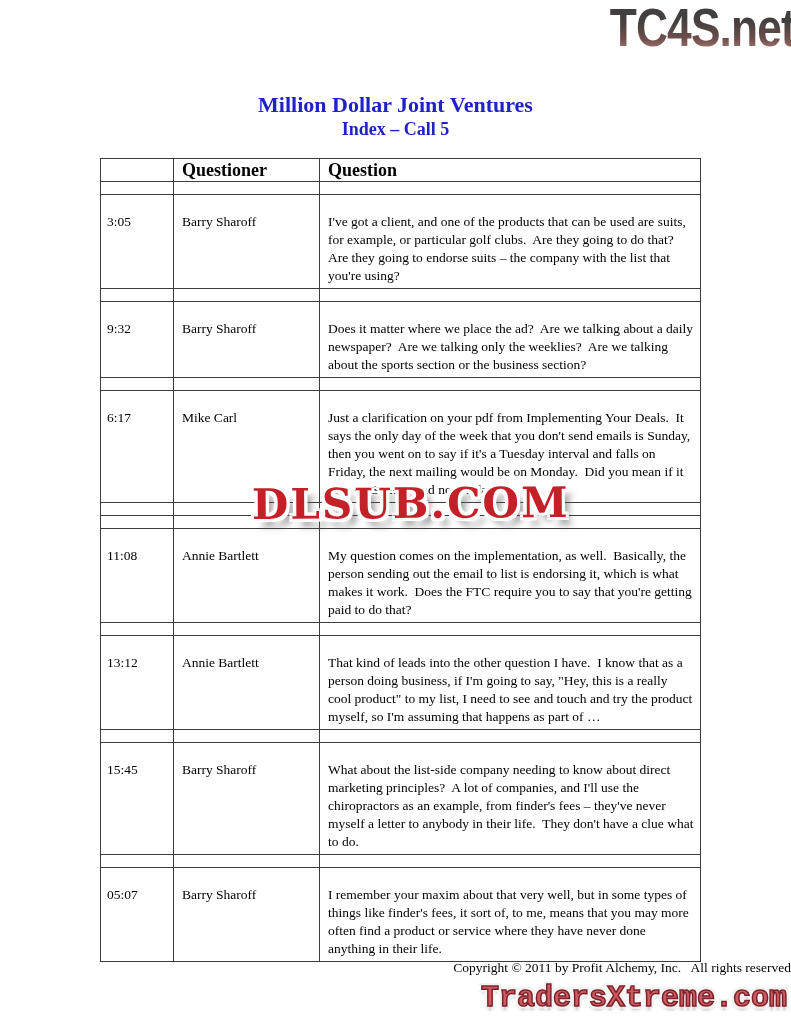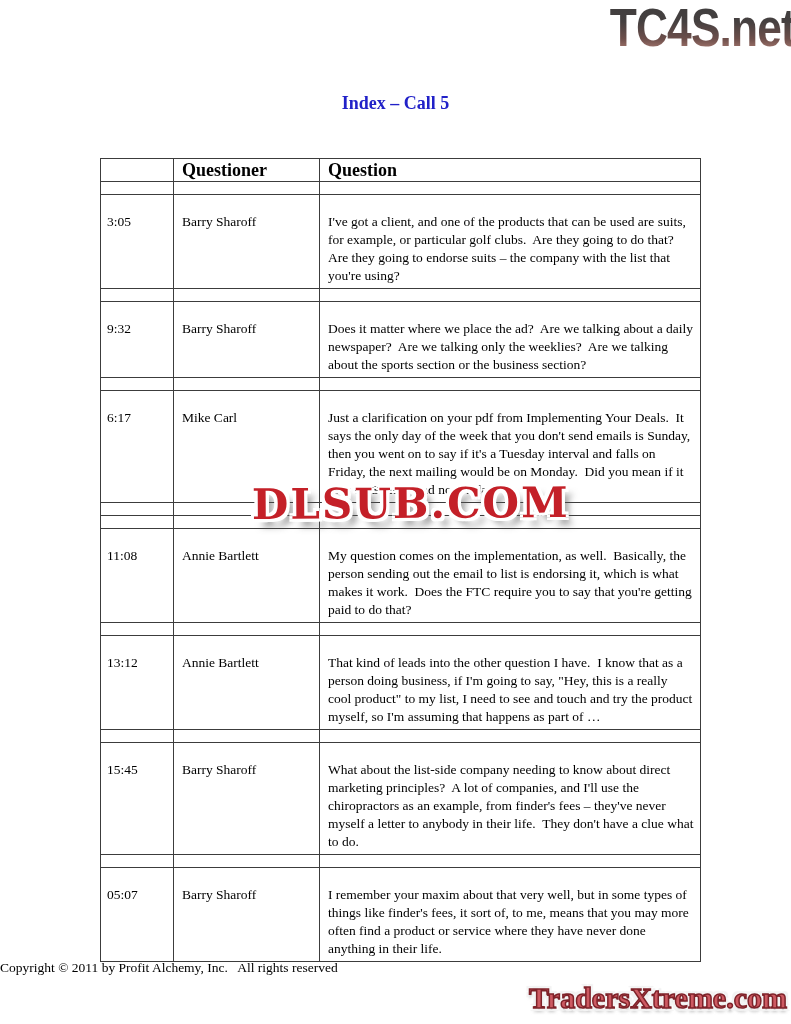--- a/index.html
+++ b/index.html
@@ -90,45 +90,46 @@
       -3px 0 0 #fff, 3px 0 0 #fff, 0 -3px 0 #fff, 0 3px 0 #fff,
       7px 8px 6px rgba(90,90,90,.55);
     z-index:5;
     line-height:1.1;
     transform:rotate(-.4deg);
   }
 
   
   .footer-copyright{
     position:absolute;top:960px;left:0;width:100%;
-    text-align:left;
+    text-align:right;
     font-size:13.5px;
     white-space:pre;
   }
   .wm-bottom{
     position:absolute;top:981px;right:4px;
-    font-family:Liberation Serif, serif;
+    font-family:Liberation Mono, monospace;
     font-weight:bold;
     font-size:30px;
     letter-spacing:0px;
     color:var(--traders-fill);
     -webkit-text-stroke:1.5px var(--traders-stroke);
     text-shadow:
       -3px -3px 1px #f3f3f3, 3px -3px 1px #f3f3f3,
       -3px 3px 1px #f3f3f3, 3px 3px 1px #f3f3f3,
       0 4px 3px rgba(150,150,150,.6);
     z-index:5;
   }
 </style>
 </head>
 <body>
 
 <div class="wm-top">TC4S.net</div>
 
 <div class="title-block">
+  <div class="doc-title">Million Dollar Joint Ventures</div>
   <div class="doc-subtitle">Index – Call 5</div>
 </div>
 
 <table class="index-table">
   <colgroup>
       <col class="c1">
       <col class="c2">
       <col class="c3">
     </colgroup>
   <thead>

